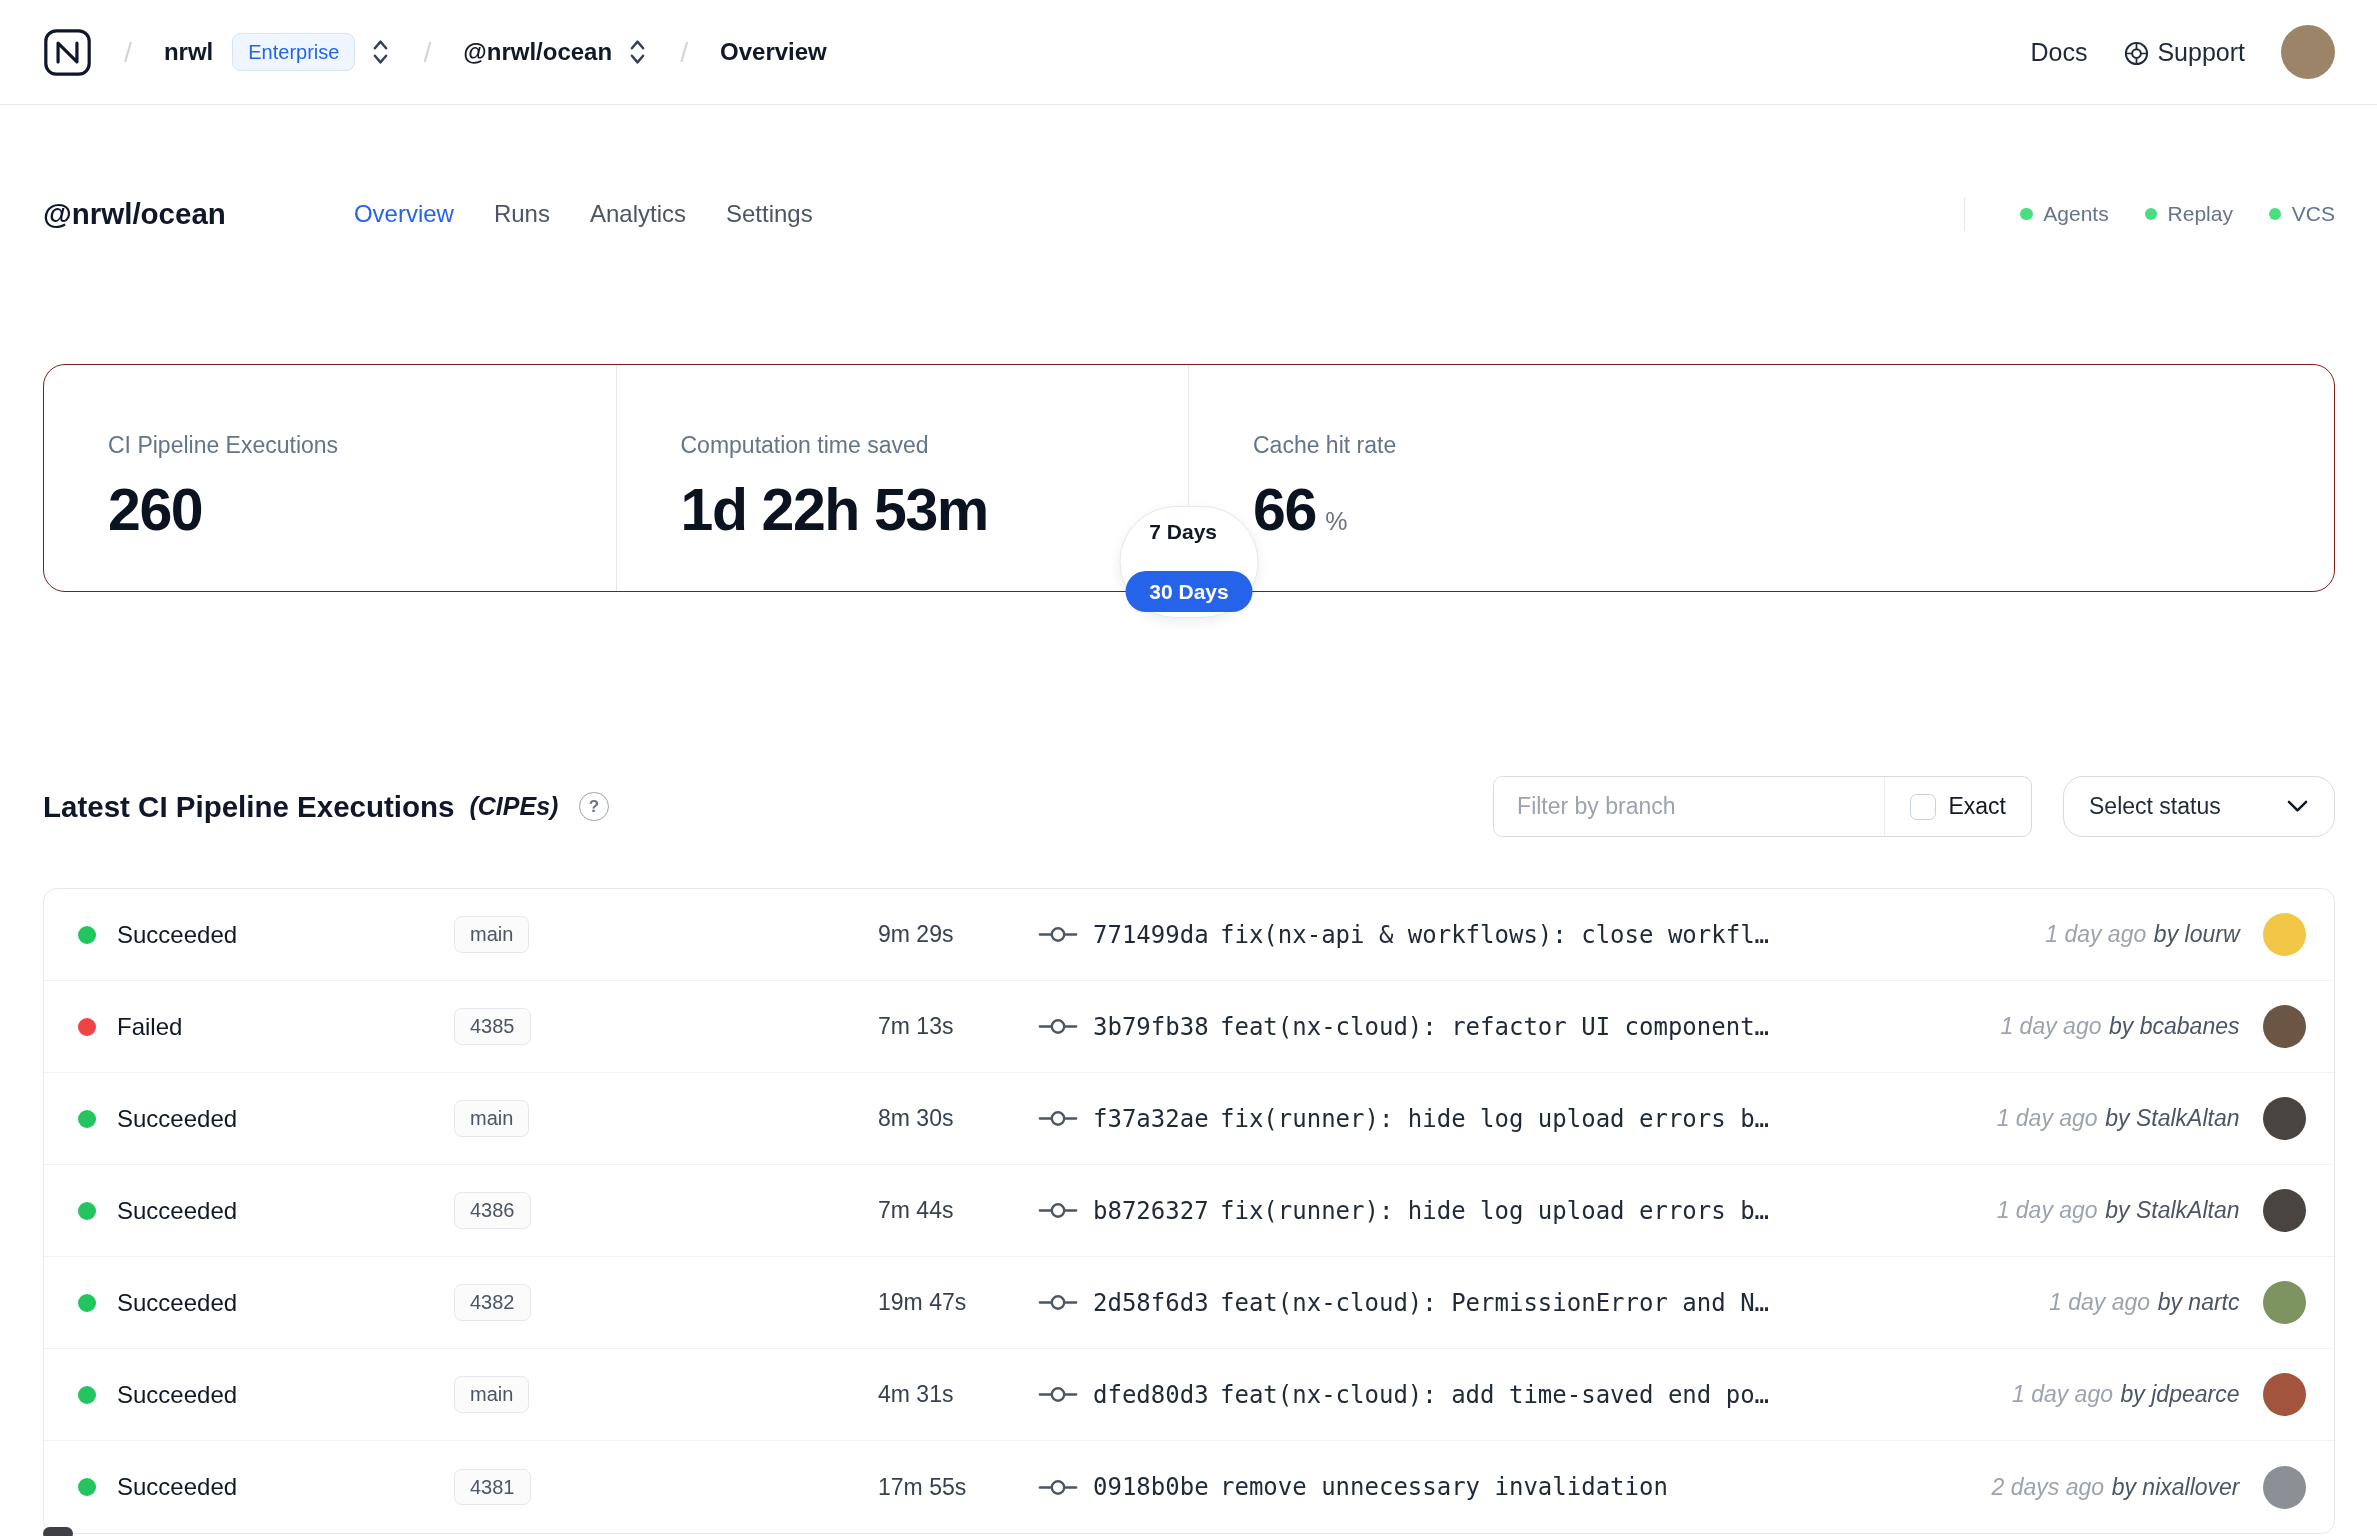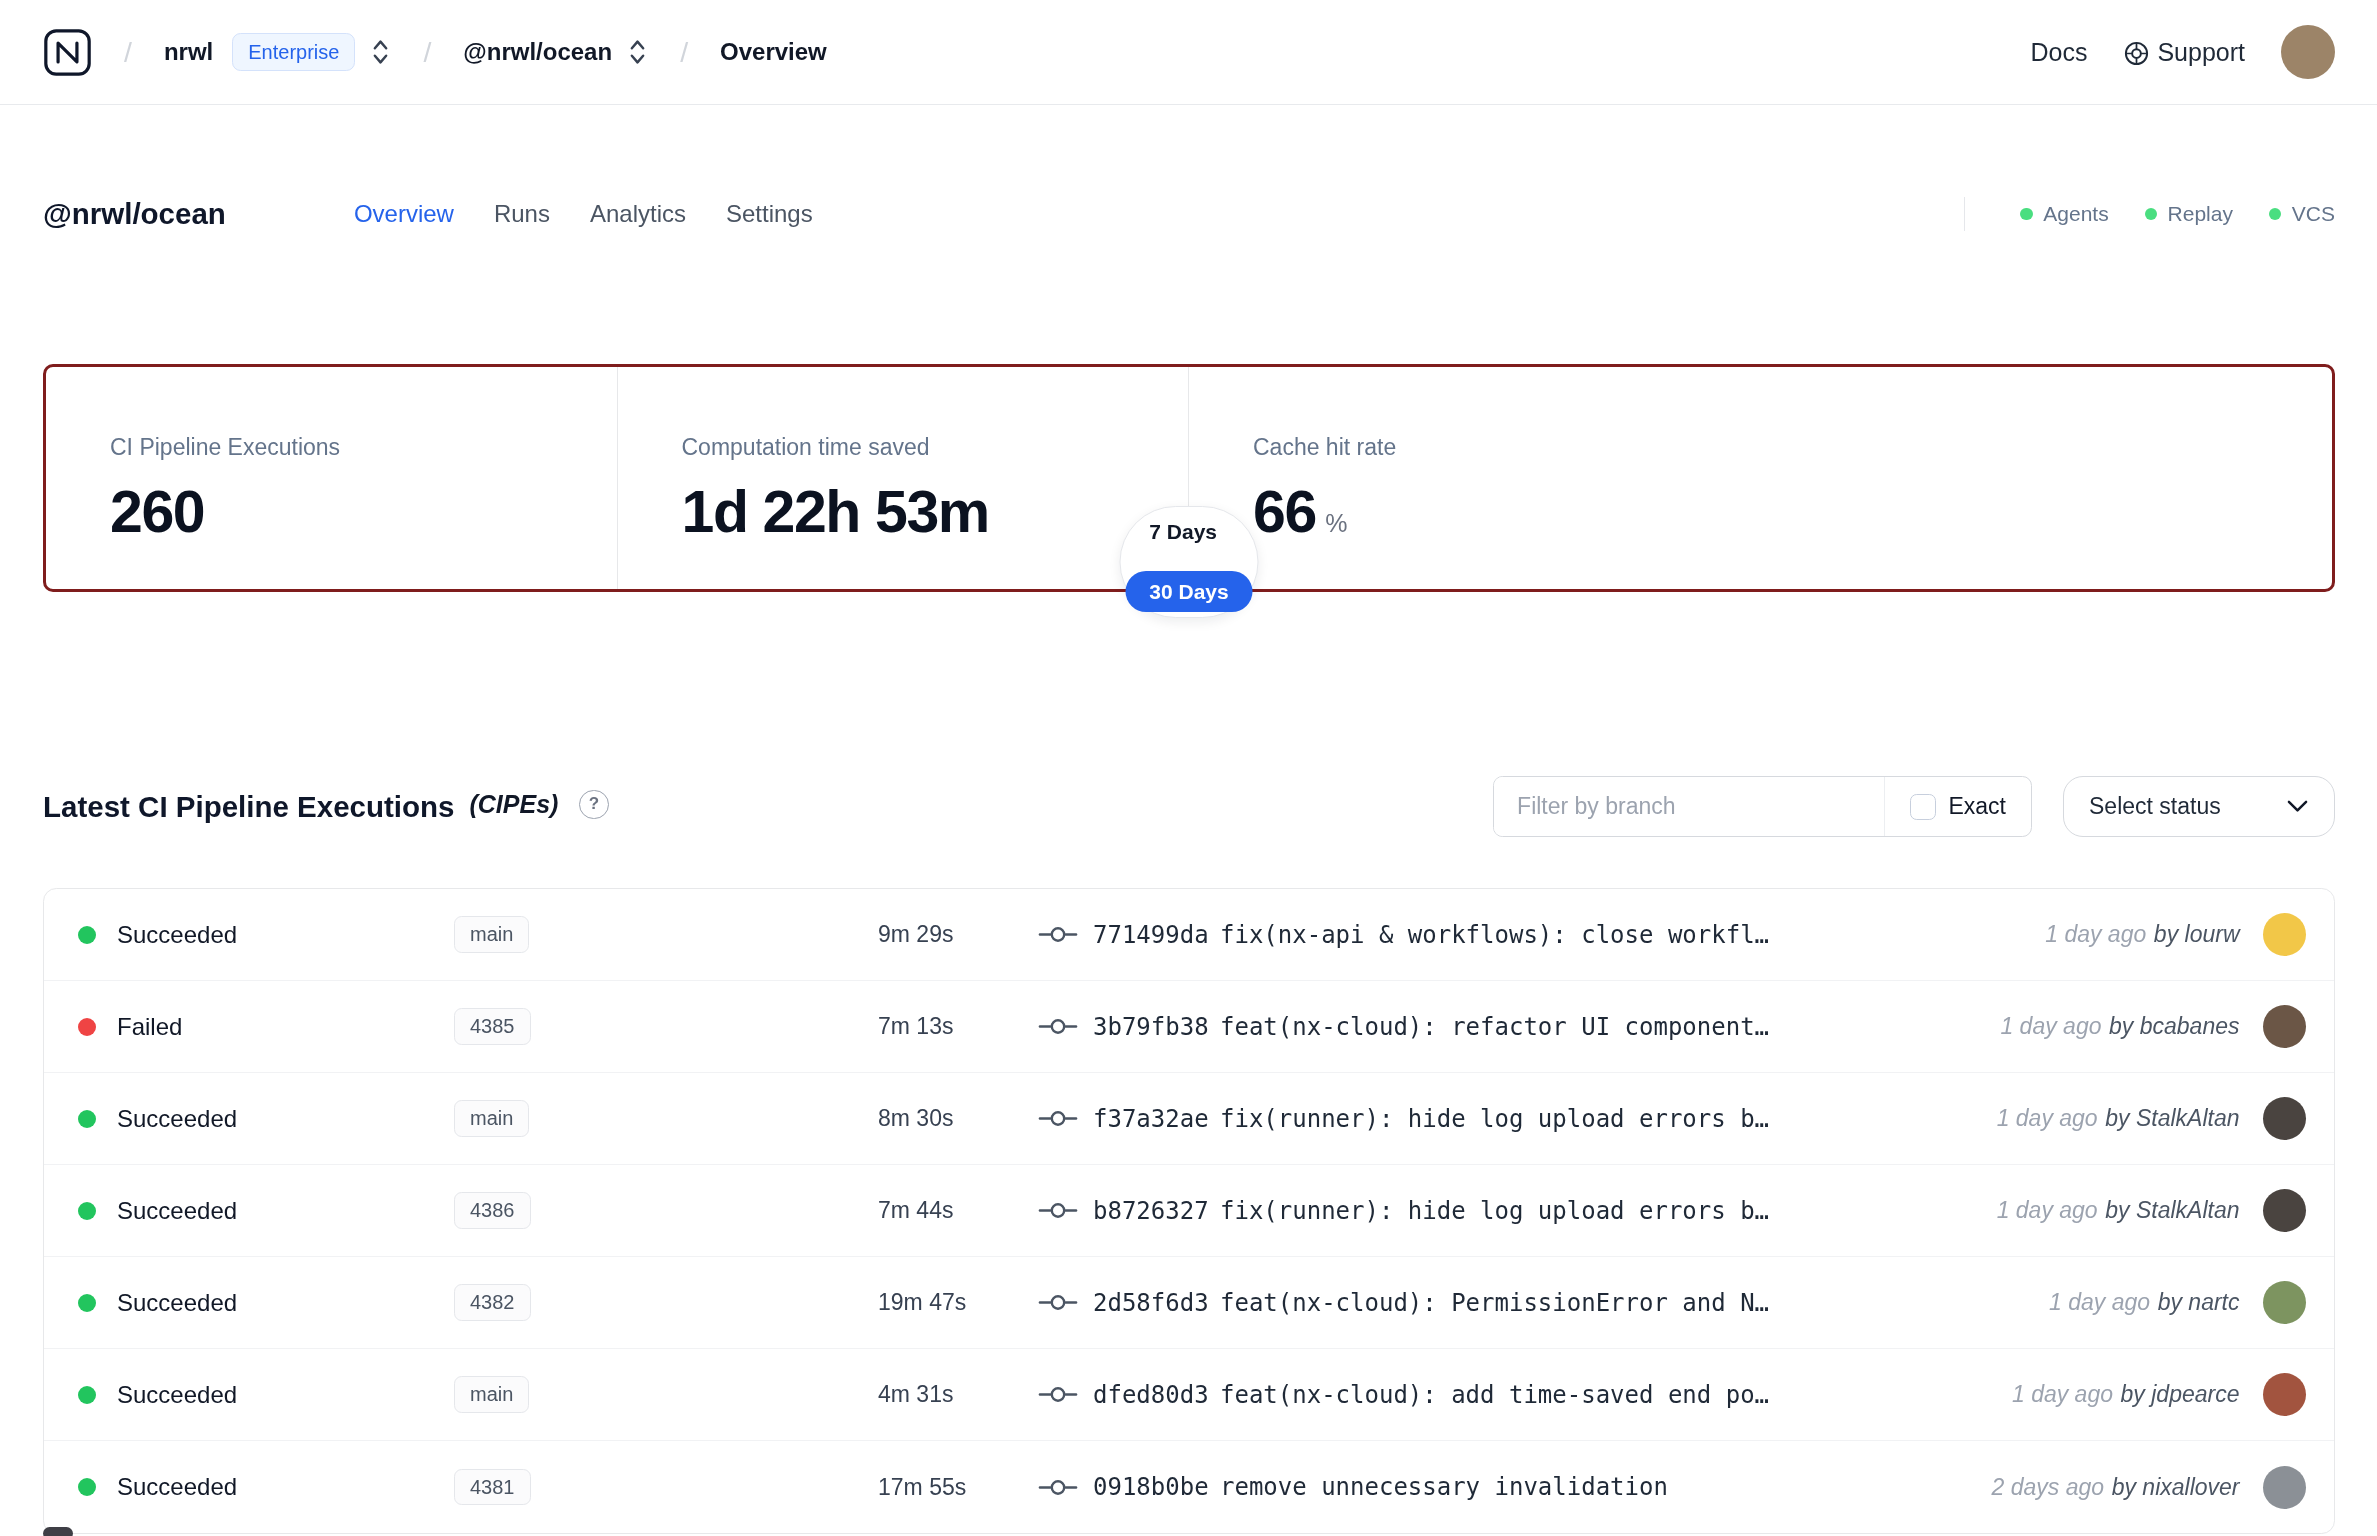--- a/index.html
+++ b/index.html
@@ -28,39 +28,39 @@
   .tab { font-size:24px; color:#4b5563; cursor:pointer; text-decoration:none; }
   .tab.active { color:#2563eb; font-weight:500; }
   .features { margin-left:auto; display:flex; align-items:center; gap:36px; }
   .vdiv { width:1px; height:34px; background:#e5e7eb; margin-right:19px; }
   .feature { display:flex; align-items:center; gap:10.5px; cursor:pointer; }
   .fdot { width:12.4px; height:12.4px; border-radius:50%; background:#4ade80; }
   .flabel { font-size:21px; color:#64748b; }
 
   
   .stats-wrap { margin:129px 43px 0; position:relative; }
-  .stats-grid { display:grid; grid-template-columns:repeat(4,1fr); border:3px solid #7f1d1d;
-    border-radius:10px; height:228px; background:#fff; }
+  .stats-grid { display:grid; grid-template-columns:repeat(4,1fr); border:1px solid #7f1d1d;
+    border-radius:22px; height:228px; background:#fff; }
   .stat-card { padding:67px 19px 0 64px; border-right:1px solid #e7e8ea; }
   .stat-card:last-child { border-right:none; }
   .stat-label { font-size:23px; color:#64748b; }
   .stat-value { margin-top:17px; font-size:59px; font-weight:700; color:#0b1220; letter-spacing:-1.4px; }
   .stat-suffix { font-size:25px; font-weight:400; color:#6b7280; letter-spacing:0; margin-left:9.5px; }
 
   .range-toggle { position:absolute; left:50%; bottom:-26px; transform:translateX(-50%);
     background:#fff; border:1px solid #e5e7eb; border-radius:950px; padding:4.8px;
     display:flex; gap:18px; box-shadow:0 3.8px 11.4px rgba(15,23,42,.08);flex-direction:column; }
   .range-opt { font-size:21px; font-weight:600; color:#111827; padding:8.6px 24px;
     border-radius:950px; cursor:pointer; white-space:nowrap; }
   .range-opt.selected { background:#2563eb; color:#fff; }
 
   
   .cipes { margin:184px 43px 0; }
   .cipes-header { display:flex; align-items:center; }
-  .cipes-title-group { display:flex; gap:15px; }
+  .cipes-title-group { display:flex; align-items:center; gap:15px; }
   .cipes-title { font-size:29.5px; font-weight:700; color:#0f172a; }
   .cipes-suffix { font-size:25px; font-weight:600; font-style:italic; color:#111827; }
   .help-icon { width:29.5px; height:29.5px; border:1.9px solid #9ca3af; border-radius:50%;
     display:inline-flex; align-items:center; justify-content:center; font-size:17px;
     font-weight:700; color:#6b7280; cursor:pointer; margin-left:5.7px; }
   .cipes-controls { margin-left:auto; display:flex; align-items:center; gap:31px; }
   .filter-group { display:flex; align-items:stretch; height:61px; border:1px solid #d6d9de;
     border-radius:9.5px; background:#fff; overflow:hidden; }
   .filter-input { border:none; outline:none; width:390px; padding:0 23px; font-size:23px;
     color:#111827; font-family:"Liberation Sans", sans-serif; }

